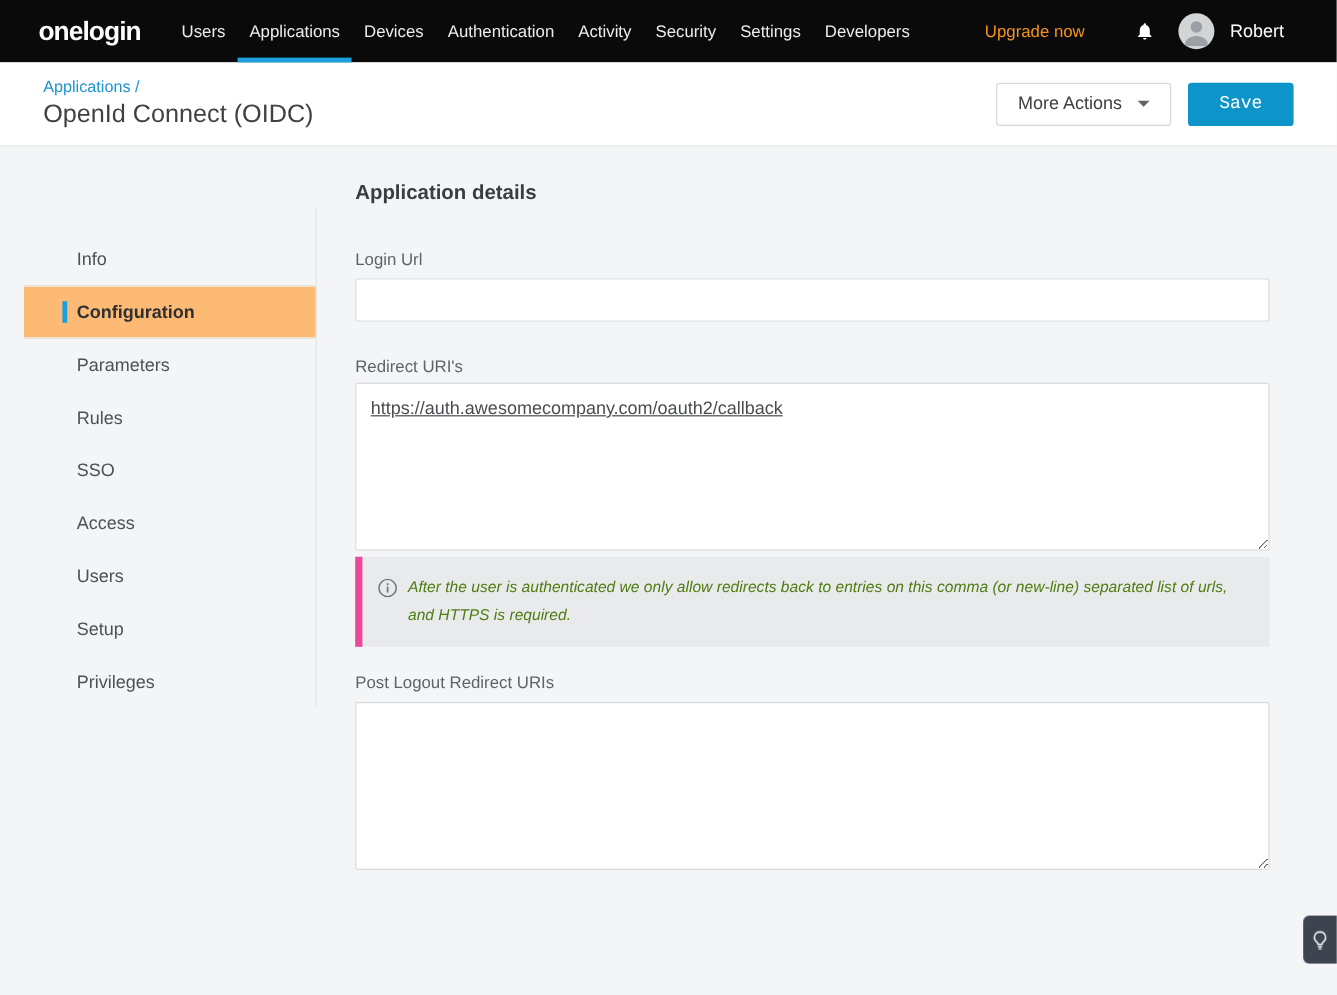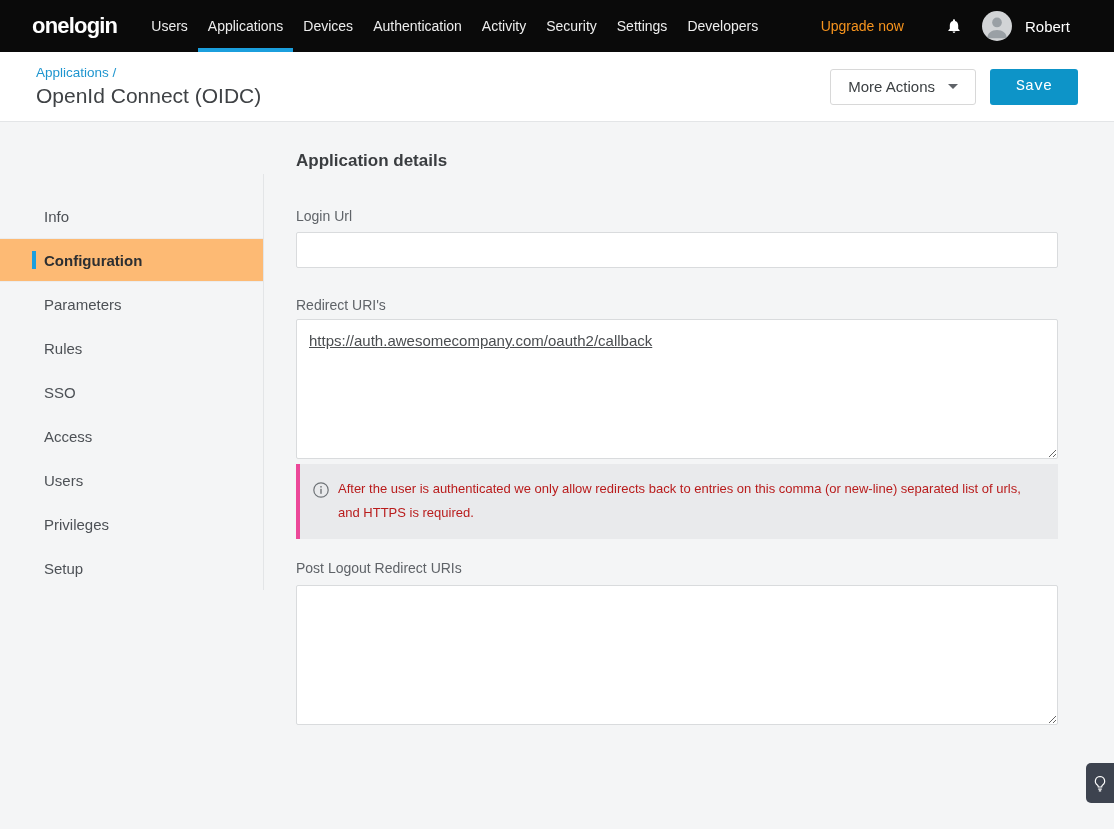--- a/index.html
+++ b/index.html
@@ -45,21 +45,21 @@
     font-family:inherit;
   }
   .caret { width:0; height:0; border-left:5px solid transparent; border-right:5px solid transparent;
     border-top:5px solid #5f6368; margin-left:13px; }
   .btn-save {
     height:36px; width:88px; background:#0d94c8; color:#fff; border:none; border-radius:3px;
     font-size:15px; margin-left:14px; cursor:pointer; font-family:Liberation Mono, monospace;
   }
   
   .content { display:flex; height:706px; }
-  .sidebar { width:264px; flex:none; }
+  .sidebar { width:264px; flex:none;padding-left:20px; }
   .side-nav { margin-top:52px; padding-top:20px; border-right:1px solid #e3e5e7; }
   .side-item {
     height:44px; display:flex; align-items:center; padding-left:44px;
     font-size:15px; color:#4d5156; cursor:pointer; position:relative;
   }
   .side-item.active {
     background:#fdba74; border-top:1px solid #ebeced; border-bottom:1px solid #ebeced;
     font-weight:700; color:#2d2f31;
   }
   .side-item.active::before {
@@ -77,22 +77,22 @@
     background:#fff; font-size:15px; color:#3c4043; padding:0 12px; font-family:inherit; outline:none;
   }
   .text-area {
     display:block; width:100%; height:140px; border:1px solid #d9dbdd; border-radius:2px;
     background:#fff; font-size:15px; color:#4a4d50; padding:11px 12px; font-family:inherit;
     resize:vertical; outline:none; line-height:1.3;
   }
   .ta-redirect { margin-top:6px;text-decoration:underline; }
   .ta-postlogout { margin-top:9px; }
   .info-box {
-    margin-top:5px; background:#e9eaec; border-left:4px solid #ec4899;
-    display:flex; padding:13px 14px 14px 13px; color:#b91c1c;
+    margin-top:5px; background:#e9eaec; border-left:6px solid #ec4899;
+    display:flex; padding:13px 14px 14px 13px; color:#4d7c0f;font-style:italic;
   }
   .info-icon { flex:none; margin:5px 9px 0 0; }
   .info-text { font-size:13px; line-height:24px; }
   .info-text p { margin:0; }
   
   .help-fab {
     position:fixed; right:0; top:763px; width:28px; height:40px;
     background:#3d434f; border:none; border-radius:5px 0 0 5px; cursor:pointer;
     display:flex; align-items:center; justify-content:center; padding:0;
   }
@@ -146,22 +146,22 @@
 <div class="content">
   <aside class="sidebar">
     <nav class="side-nav">
       <div class="side-item">Info</div>
       <div class="side-item active">Configuration</div>
       <div class="side-item">Parameters</div>
       <div class="side-item">Rules</div>
       <div class="side-item">SSO</div>
       <div class="side-item">Access</div>
       <div class="side-item">Users</div>
+      <div class="side-item">Setup</div>
       <div class="side-item">Privileges</div>
-      <div class="side-item">Setup</div>
     </nav>
   </aside>
   <main class="main">
     <h2 class="section-title">Application details</h2>
 
     <label class="field-label lbl-login">Login Url</label>
     <input class="text-input" type="text" value="" style="">
 
     <label class="field-label lbl-redirect">Redirect URI's</label>
     <textarea class="text-area ta-redirect" style="">https://auth.awesomecompany.com/oauth2/callback</textarea>

